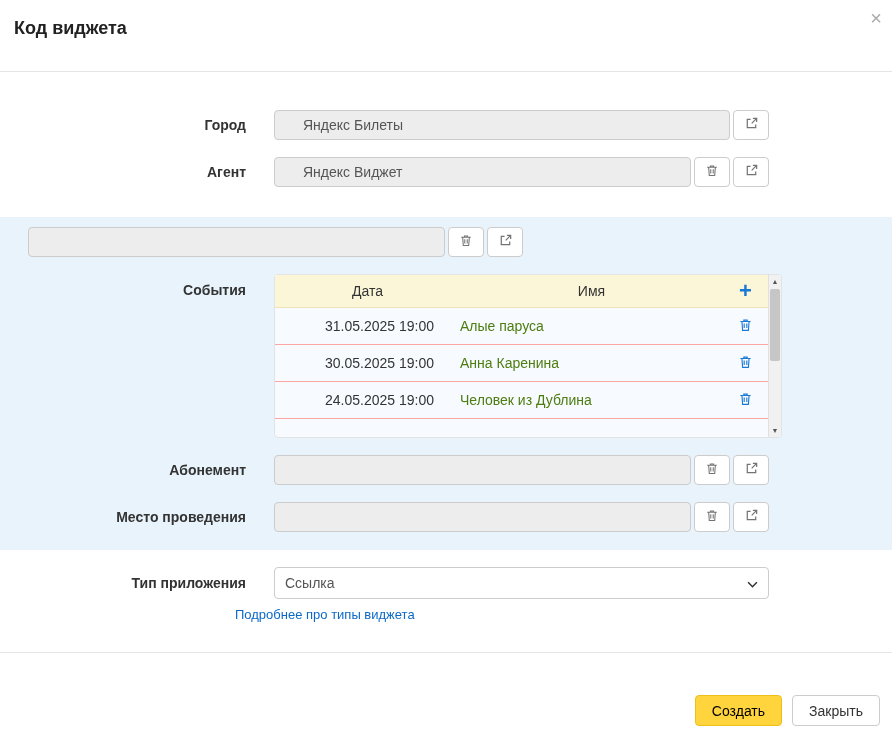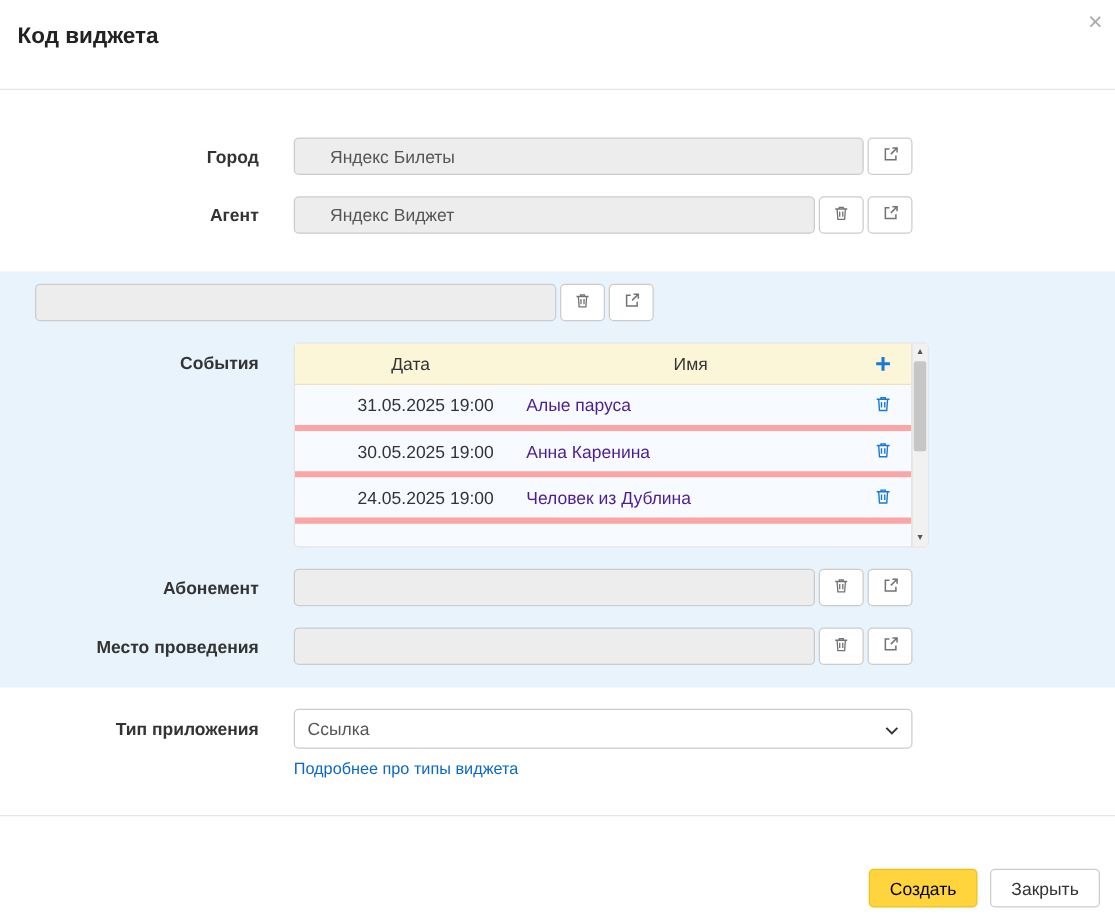--- a/index.html
+++ b/index.html
@@ -20,21 +20,21 @@
   .modal-header{height:72px;padding:18px 14px 0 14px;border-bottom:1px solid #e5e5e5;position:relative;}
   .modal-title{font-size:18px;font-weight:bold;color:#222;}
   .close-btn{
     position:absolute;top:8px;right:10px;border:none;background:none;
     font-size:20px;color:#aaa;cursor:pointer;line-height:1;font-family:inherit;
   }
   .form{padding-top:38px;}
   .form-row{display:flex;align-items:flex-start;margin-bottom:17px;}
   .form-label{
     width:207px;text-align:right;font-weight:bold;color:#333;
-    line-height:30px;flex:none;font-size:14px;
+    line-height:30px;flex:none;font-size:14px;margin-left:39px;
   }
   .control-group{margin-left:28px;width:495px;display:flex;gap:3px;}
   .field{
     flex:1;height:30px;background:#ededed;border:1px solid #ccc;border-radius:4px;
     padding:0 28px;color:#555;font-size:14px;font-family:inherit;min-width:0;
   }
   .icon-btn{
     width:36px;height:30px;flex:none;background:#fff;border:1px solid #ccc;border-radius:4px;
     color:#737373;display:flex;align-items:center;justify-content:center;cursor:pointer;
   }
@@ -52,23 +52,23 @@
   .events-header{
     display:flex;align-items:center;height:33px;background:var(--table-header-yellow);
     border-bottom:1px solid #eee2b8;
   }
   .hcell-date{width:185px;text-align:center;color:#333;}
   .hcell-name{flex:1;text-align:center;color:#333;}
   .hcell-action{width:45px;text-align:center;}
   .plus-btn{border:none;background:none;cursor:pointer;color:var(--icon-blue);
     font-size:22px;font-weight:bold;line-height:1;font-family:inherit;}
   .events-body{height:129px;overflow:hidden;}
-  .event-row{display:flex;align-items:center;height:37px;border-bottom:5px solid #fca5a5;background:#f7fbff;}
+  .event-row{display:flex;align-items:center;height:37px;border-bottom:1px solid #fca5a5;background:#f7fbff;}
   .cell-date{width:185px;padding-left:50px;color:#333;}
-  .cell-name{flex:1;color:#4c1d95;}
+  .cell-name{flex:1;color:#4d7c0f;}
   .cell-action{width:45px;text-align:center;}
   .row-trash-btn{border:none;background:none;cursor:pointer;color:var(--icon-blue);display:inline-flex;}
   
   .scrollbar{
     position:absolute;top:0;right:0;bottom:0;width:13px;background:#f1f1f1;
     border-left:1px solid #e0e0e0;cursor:pointer;
   }
   .scroll-arrow{
     position:absolute;left:0;width:12px;height:13px;display:flex;align-items:center;justify-content:center;
     color:#555;font-size:7px;cursor:pointer;

